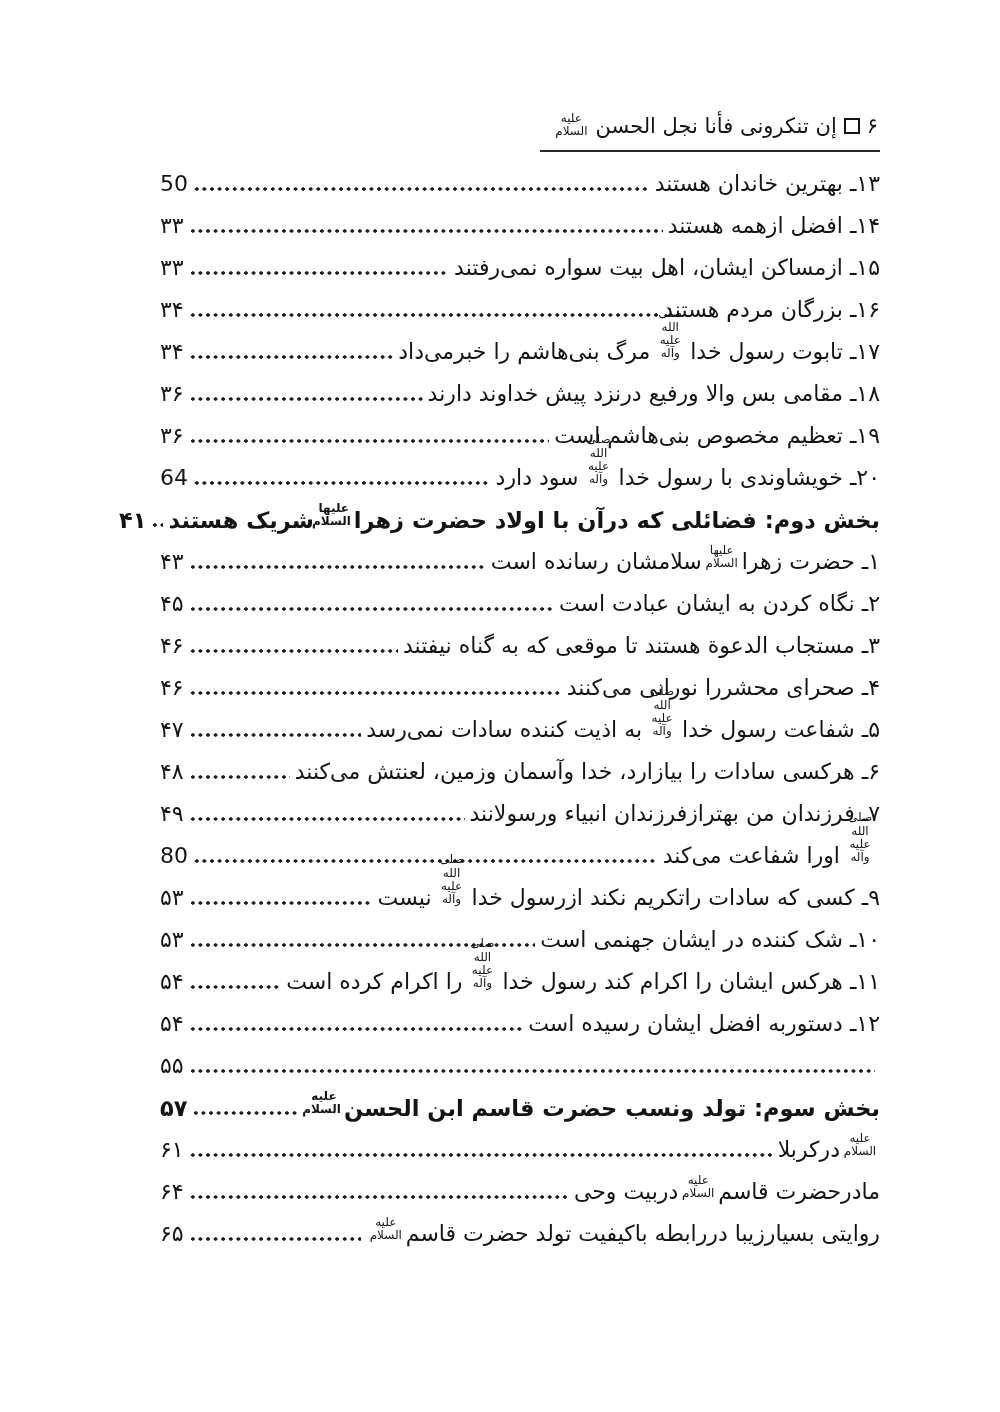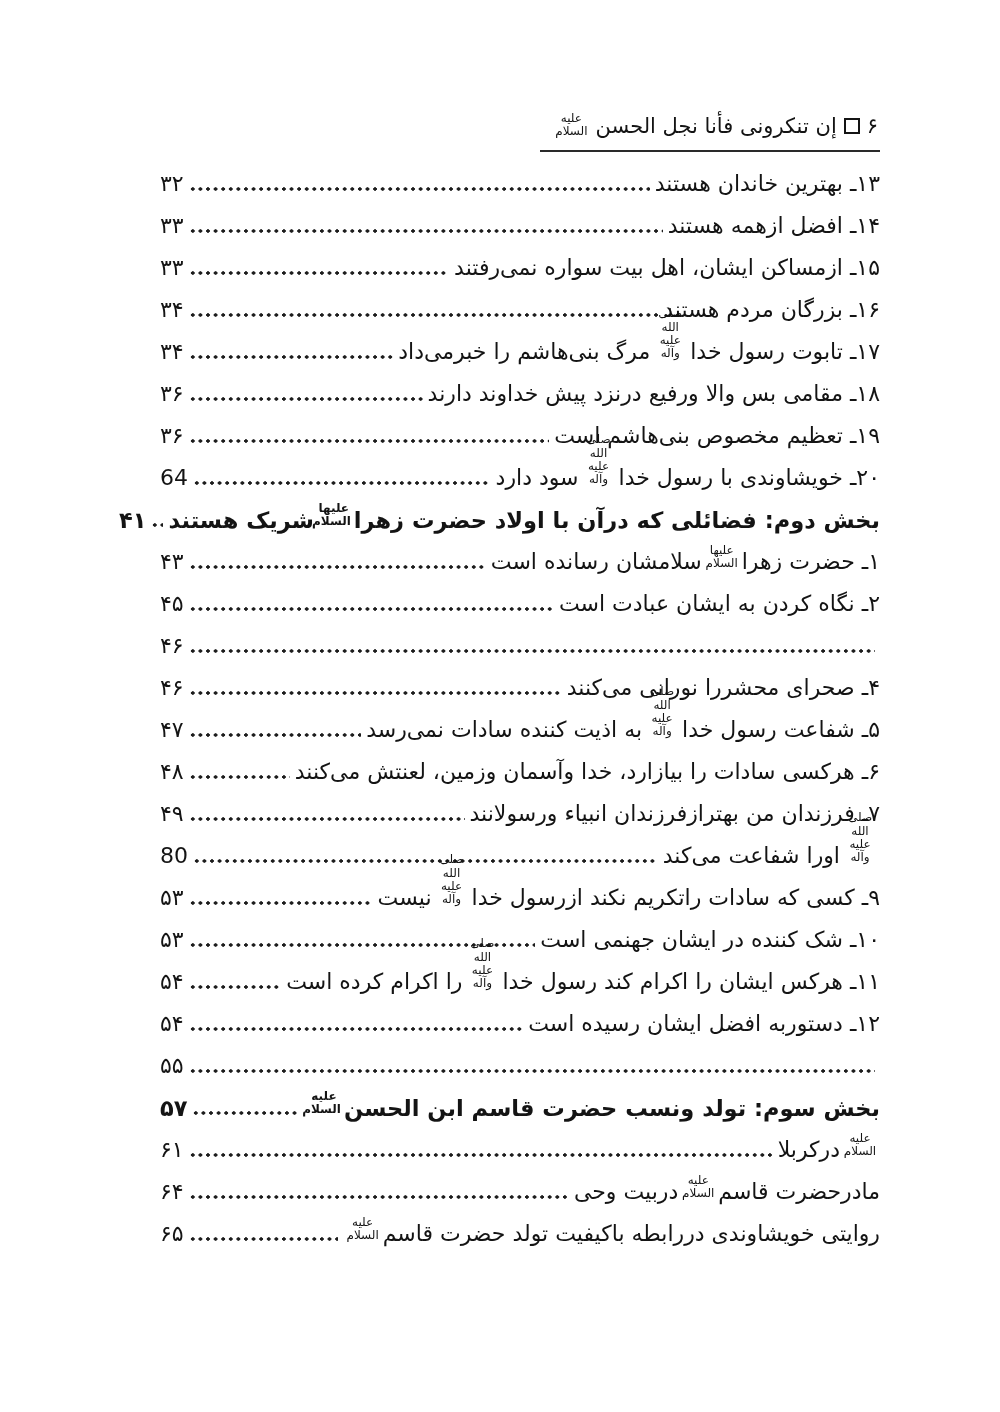--- a/index.html
+++ b/index.html
@@ -79,21 +79,21 @@
       <span class="t">إن تنكرونى فأنا نجل الحسن</span>
       <span class="hon">عليه السلام</span>
     </div>
 
     <div class="rows">
 
       <div class="row">
         <span class="t">۱۳ـ بهترین خاندان هستند</span>
 
         <span class="leader"></span>
-        <span class="pg">۳۲</span>
+        <span class="pg">50</span>
       </div>
 
       <div class="row">
         <span class="t">۱۴ـ افضل ازهمه هستند</span>
 
         <span class="leader"></span>
         <span class="pg">۳۳</span>
       </div>
 
       <div class="row">
@@ -157,20 +157,21 @@
       </div>
 
       <div class="row">
         <span class="t">۲ـ نگاه کردن به ایشان عبادت است</span>
 
         <span class="leader"></span>
         <span class="pg">۴۵</span>
       </div>
 
       <div class="row">
+        <span class="t">۳ـ مستجاب الدعوة هستند تا موقعی که به گناه نیفتند</span>
 
         <span class="leader"></span>
         <span class="pg">۴۶</span>
       </div>
 
       <div class="row">
         <span class="t">۴ـ صحرای محشررا نورانی می‌کنند</span>
 
         <span class="leader"></span>
         <span class="pg">۴۶</span>
@@ -258,21 +259,21 @@
 
       <div class="row">
         <span class="t">مادرحضرت قاسم</span>
         <span class="hon">عليه السلام</span>
         <span class="t">دربیت وحی</span>
         <span class="leader"></span>
         <span class="pg">۶۴</span>
       </div>
 
       <div class="row">
-        <span class="t">روایتی خویشاوندی دررابطه باکیفیت تولد حضرت قاسم</span>
+        <span class="t">روایتی بسیارزیبا دررابطه باکیفیت تولد حضرت قاسم</span>
         <span class="hon">عليه السلام</span>
 
         <span class="leader"></span>
         <span class="pg">۶۵</span>
       </div>
 
     </div>
   </div>
 </div>
 

